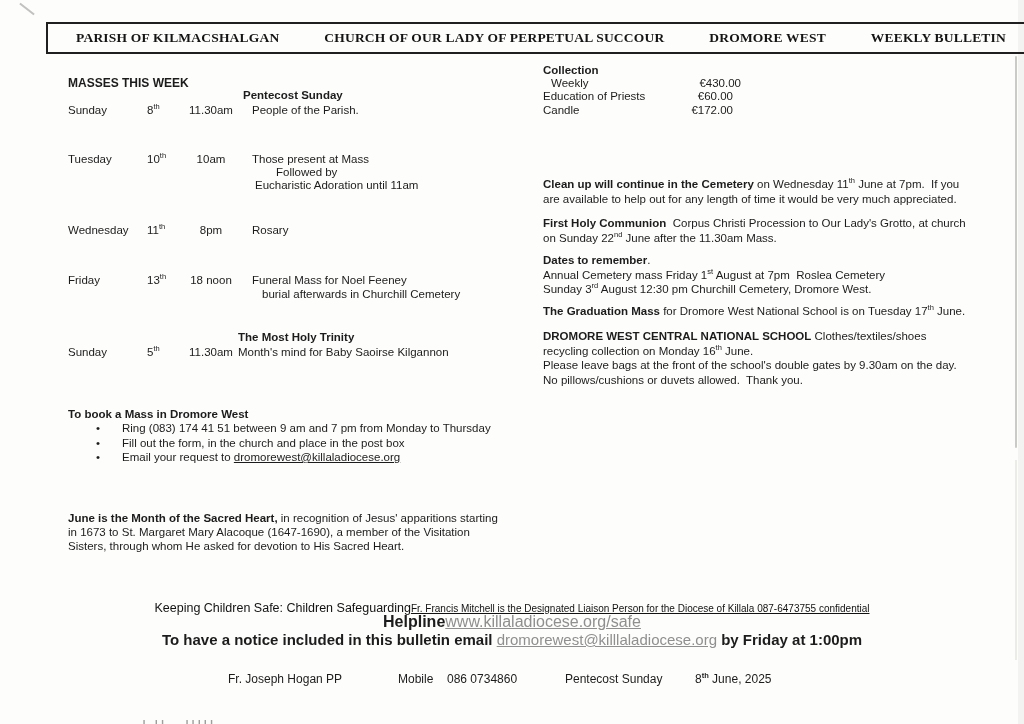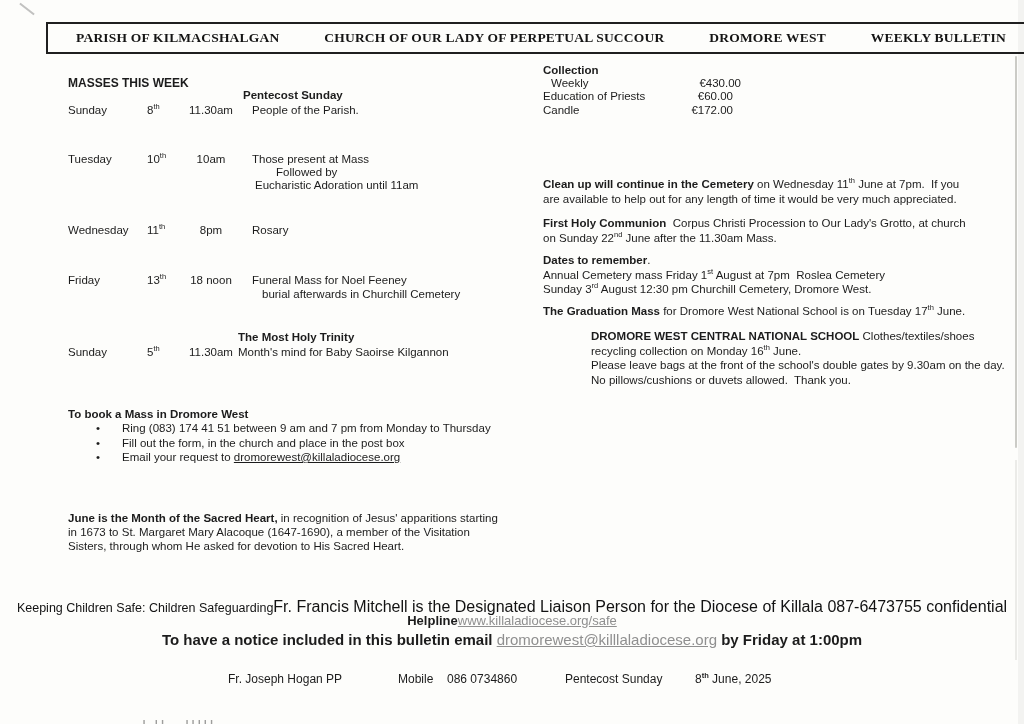--- a/index.html
+++ b/index.html
@@ -119,24 +119,24 @@
   <div class="abs rp" style="top:216px;"><span class="b">First Holy Communion</span><span>&nbsp; Corpus Christi Procession to Our Lady's Grotto, at church on Sunday 22</span><sup>nd</sup><span> June after the 11.30am Mass.</span></div>
 
   <div class="abs rp" style="top:253px;">
     <div><span class="b">Dates to remember</span><span>.</span></div>
     <div><span>Annual Cemetery mass Friday 1</span><sup>st</sup><span> August at 7pm&nbsp; Roslea Cemetery</span></div>
     <div><span>Sunday 3</span><sup>rd</sup><span> August 12:30 pm Churchill Cemetery, Dromore West.</span></div>
   </div>
 
   <div class="abs rp" style="top:304px;"><span class="b">The Graduation Mass</span><span> for Dromore West National School is on Tuesday 17</span><sup>th</sup><span> June.</span></div>
 
-  <div class="abs rp" style="top:329px;margin-left:48px;"><span class="b">DROMORE WEST CENTRAL NATIONAL SCHOOL</span><span> Clothes/textiles/shoes recycling collection on Monday 16</span><sup>th</sup><span> June.</span><br><span>Please leave bags at the front of the school's double gates by 9.30am on the day. No pillows/cushions or duvets allowed.&nbsp; Thank you.</span></div>
+  <div class="abs rp" style="top:329px;"><span class="b">DROMORE WEST CENTRAL NATIONAL SCHOOL</span><span> Clothes/textiles/shoes recycling collection on Monday 16</span><sup>th</sup><span> June.</span><br><span>Please leave bags at the front of the school's double gates by 9.30am on the day. No pillows/cushions or duvets allowed.&nbsp; Thank you.</span></div>
 
-  <div class="abs fline" style="top:598px;"><span style="font-size:12.5px;color:#121212;">Keeping Children Safe: Children Safeguarding</span><span style="font-size:16px;color:#121212;">Fr. Francis Mitchell is the Designated Liaison Person for the Diocese of Killala 087-6473755 confidential</span></div>
-  <div class="abs fline" style="top:613px;font-size:13px;"><span class="b">Helpline</span><a class="glink" href="#">www.killaladiocese.org/safe</a></div>
+  <div class="abs fline" style="top:598px;"><span style="font-size:12.5px;color:#121212;">Keeping Children Safe: Children Safeguarding</span><span style="font-size:10px;color:#121212;text-decoration:underline;">Fr. Francis Mitchell is the Designated Liaison Person for the Diocese of Killala 087-6473755 confidential</span></div>
+  <div class="abs fline" style="top:613px;font-size:16px;"><span class="b">Helpline</span><a class="glink" href="#">www.killaladiocese.org/safe</a></div>
   <div class="abs fline" style="top:631px;font-size:15px;font-weight:bold;"><span>To have a notice included in this bulletin email </span><a class="glink" style="font-weight:normal;" href="#">dromorewest@killlaladiocese.org</a><span> by Friday at 1:00pm</span></div>
 
   <div class="abs" style="left:228px;top:672px;font-size:12px;white-space:nowrap;">Fr. Joseph Hogan PP</div>
   <div class="abs" style="left:398px;top:672px;font-size:12px;white-space:nowrap;">Mobile</div>
   <div class="abs" style="left:447px;top:672px;font-size:12px;white-space:nowrap;">086 0734860</div>
   <div class="abs" style="left:565px;top:672px;font-size:12px;white-space:nowrap;">Pentecost Sunday</div>
   <div class="abs" style="left:695px;top:672px;font-size:12px;white-space:nowrap;"><span>8</span><sup class="b">th</sup><span> June, 2025</span></div>
 
 </div>
 

